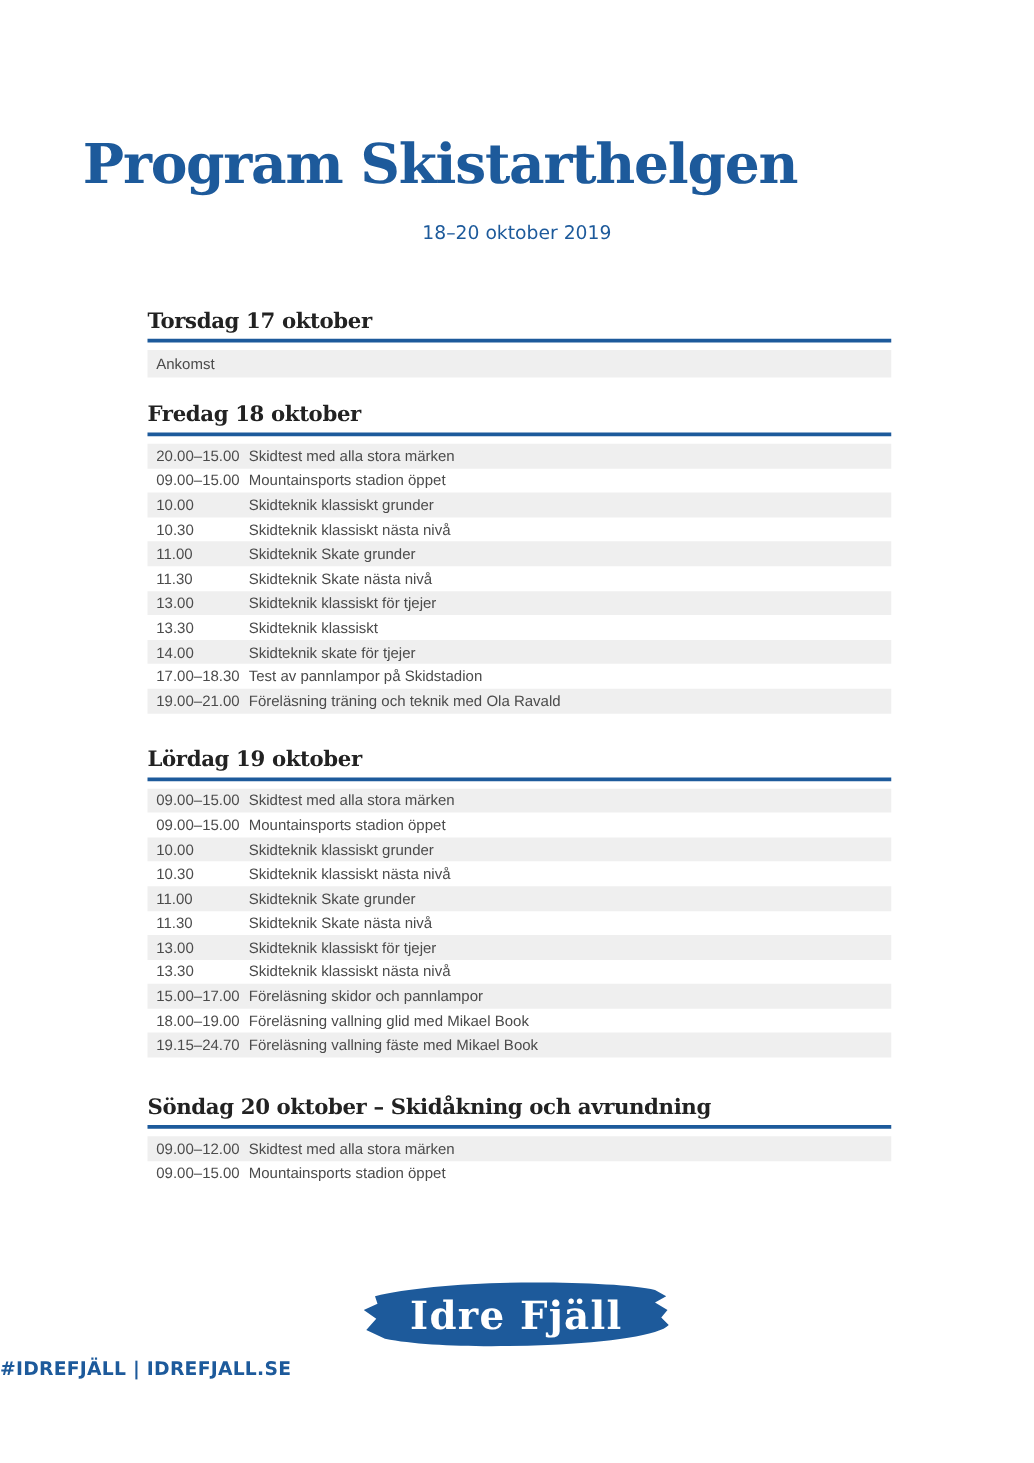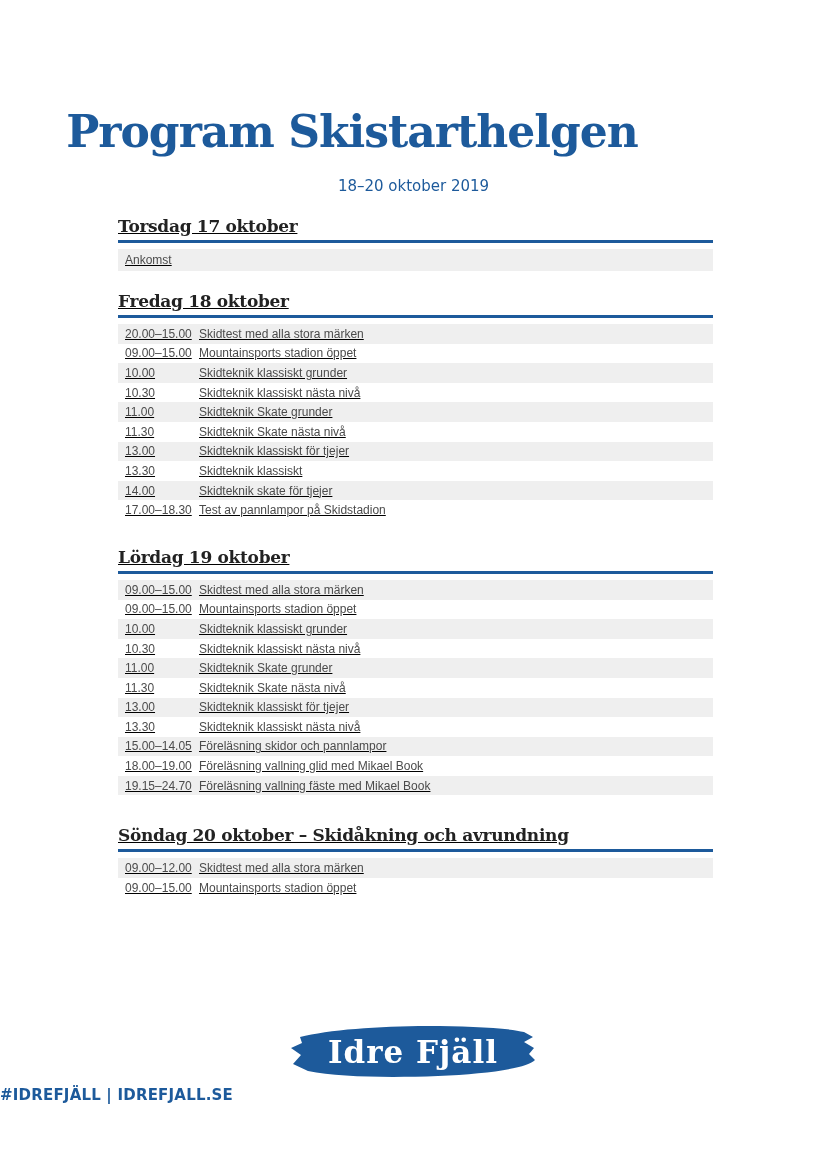--- a/index.html
+++ b/index.html
@@ -20,21 +20,21 @@
     color: #1d5a9b;
   }
   .doc-subtitle {
     position: absolute; top: 177px; left: 0; width: 827px;
     text-align: center;
     font-family: "DejaVu Sans", sans-serif;
     font-size: 15px;
     color: #1d5a9b;
   }
   .content {
-    position: absolute; left: 118px; top: 216px; width: 595px; text-decoration: underline;
+    position: absolute; left: 118px; top: 247px; width: 595px;
   }
   .section { margin-top: 0; }
   .section + .section { margin-top: 20px; }
   .section:nth-of-type(3) { margin-top: 27px; }
   .section:nth-of-type(4) { margin-top: 30px; }
   .section-title {
     font-family: "DejaVu Serif", serif;
     font-weight: bold;
     font-size: 17px;
     line-height: 20px;
@@ -145,20 +145,24 @@
   <div class="row odd">
     <span class="time">14.00</span>
     <span class="text">Skidteknik skate för tjejer</span>
   </div>
 
   <div class="row even">
     <span class="time">17.00–18.30</span>
     <span class="text">Test av pannlampor på Skidstadion</span>
   </div>
 
+  <div class="row odd">
+    <span class="time">19.00–21.00</span>
+    <span class="text">Föreläsning träning och teknik med Ola Ravald</span>
+  </div>
 </div>
   </div>
 
   <div class="section">
     <div class="section-title">Lördag 19 oktober</div>
     <div class="rule"></div>
     <div class="rows">
   <div class="row odd">
     <span class="time">09.00–15.00</span>
     <span class="text">Skidtest med alla stora märken</span>
@@ -193,21 +197,21 @@
     <span class="time">13.00</span>
     <span class="text">Skidteknik klassiskt för tjejer</span>
   </div>
 
   <div class="row even">
     <span class="time">13.30</span>
     <span class="text">Skidteknik klassiskt nästa nivå</span>
   </div>
 
   <div class="row odd">
-    <span class="time">15.00–14.05</span>
+    <span class="time">15.00–17.00</span>
     <span class="text">Föreläsning skidor och pannlampor</span>
   </div>
 
   <div class="row even">
     <span class="time">18.00–19.00</span>
     <span class="text">Föreläsning vallning glid med Mikael Book</span>
   </div>
 
   <div class="row odd">
     <span class="time">19.15–24.70</span>

